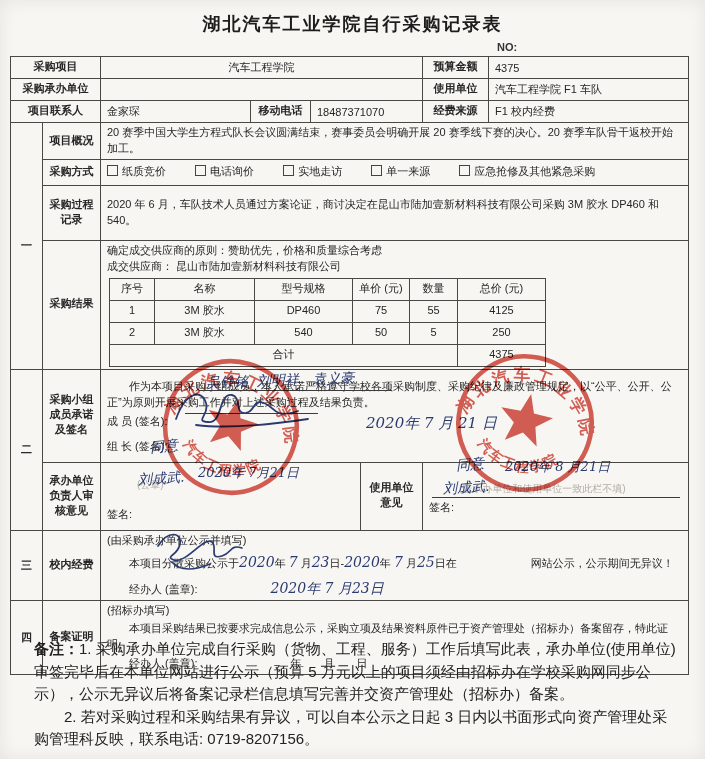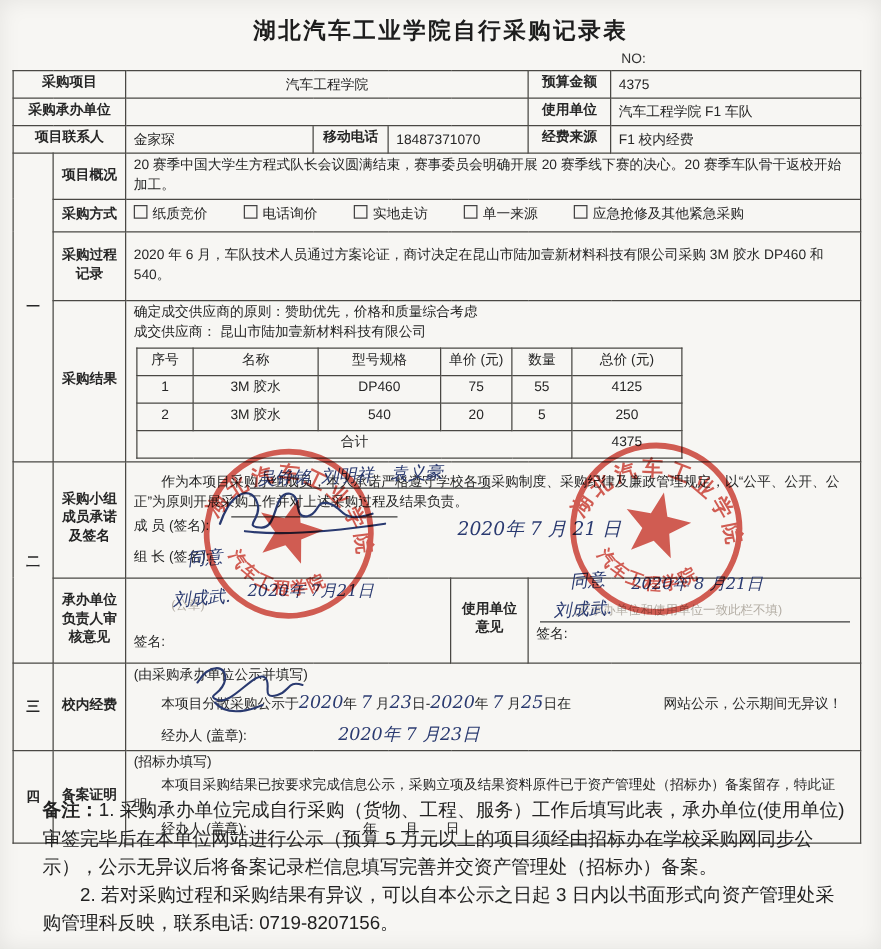--- a/index.html
+++ b/index.html
@@ -1,21 +1,21 @@
 <!DOCTYPE html>
 <html><head>
 <meta charset="utf-8">
 <style>
   html,body{margin:0;padding:0;}
   body{background:#e9e7e4;font-family:"Liberation Sans",sans-serif;}
   #page{position:relative;width:705px;height:759px;background:#f7f6f3;overflow:hidden;
         box-shadow:inset 0 0 18px rgba(0,0,0,.08);}
   .title{position:absolute;top:12px;left:0;width:705px;text-align:center;
          font-size:18px;font-weight:bold;letter-spacing:2px;color:#1d1d1d;font-family:Liberation Serif, serif;}
-  .no{position:absolute;top:41px;left:497px;font-size:11px;color:#333;}
+  .no{position:absolute;top:41px;left:497px;font-size:11px;color:#333;font-weight:bold;}
   table.form{position:absolute;top:56px;left:10px;width:678px;border-collapse:collapse;
              table-layout:fixed;}
   table.form td{border:1px solid #4a4844;font-size:11px;color:#262626;
                 padding:2px 6px;vertical-align:middle;overflow:hidden;}
   td.lbl{font-weight:bold;text-align:center;padding:2px 3px;line-height:1.35;font-family:Liberation Mono, monospace;}
   td.secno{font-weight:bold;text-align:center;font-size:14px;}
   td.content{vertical-align:top;line-height:1.45;}
   .indent{text-indent:2em;margin:2px 0 0 0;}
   .hint{color:#b3ada4;font-size:10px;margin-left:30px;}
   .cbx{display:inline-block;width:9px;height:9px;border:1px solid #444;
@@ -130,21 +130,21 @@
             <td>3M 胶水</td>
             <td>DP460</td>
             <td>75</td>
             <td>55</td>
             <td>4125</td>
           </tr>
           <tr>
             <td>2</td>
             <td>3M 胶水</td>
             <td>540</td>
-            <td>20</td>
+            <td>50</td>
             <td>5</td>
             <td>250</td>
           </tr>
           <tr>
             <td colspan="5">合计</td>
             <td>4375</td>
           </tr>
         </tbody>
             </table>
       </td>

